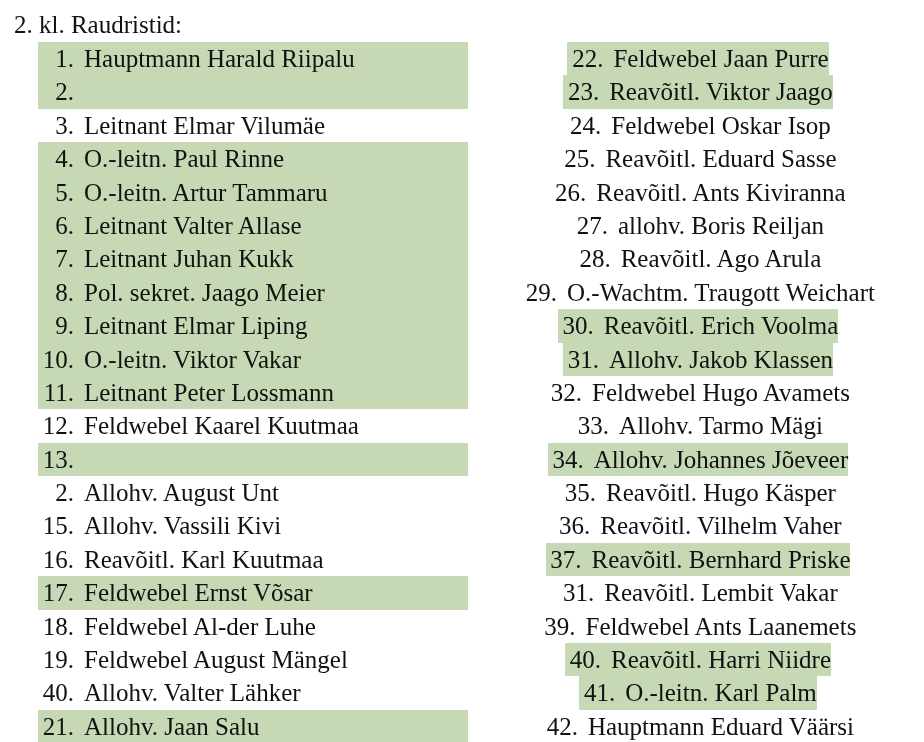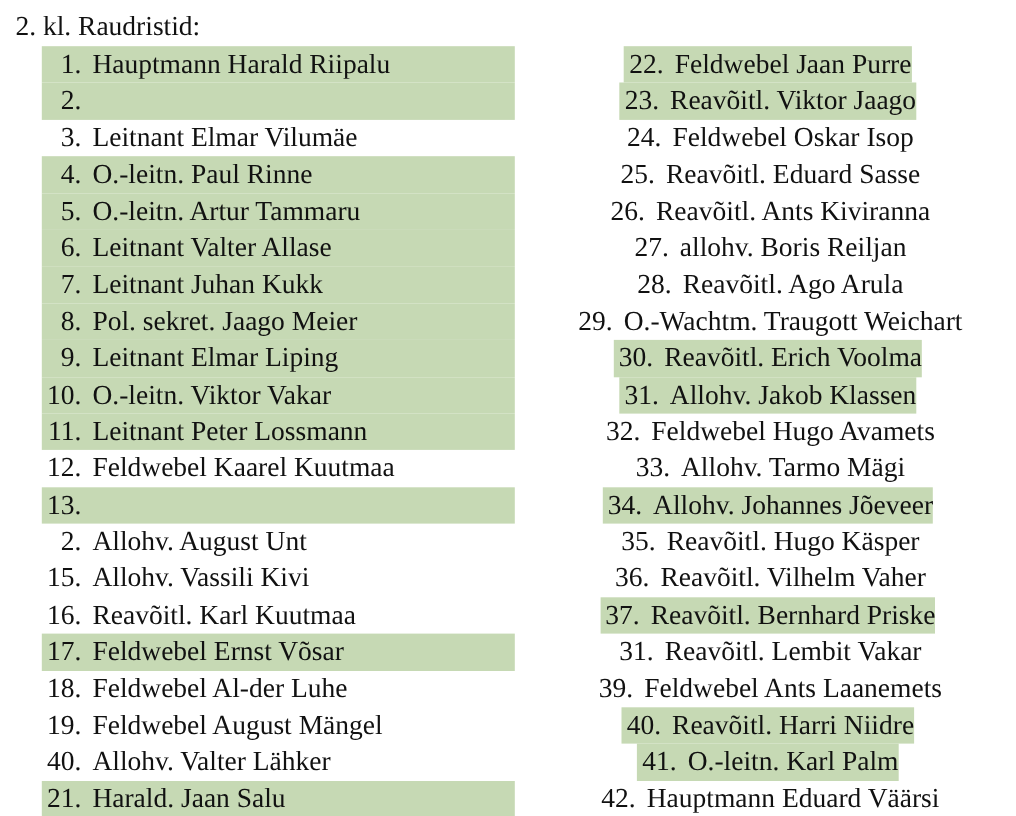--- a/index.html
+++ b/index.html
@@ -156,21 +156,21 @@
         <div class="entry">
           <span class="num">19.</span>
           <span class="name">Feldwebel August Mängel</span>
         </div>
         <div class="entry">
           <span class="num">40.</span>
           <span class="name">Allohv. Valter Lähker</span>
         </div>
         <div class="entry hl">
           <span class="num">21.</span>
-          <span class="name">Harald. Jaan Salu</span>
+          <span class="name">Allohv. Jaan Salu</span>
         </div>
       </div>
     <div class="col col-right">
         <div class="entry hl">
           <span class="num">22.</span>
           <span class="name">Feldwebel Jaan Purre</span>
         </div>
         <div class="entry hl">
           <span class="num">23.</span>
           <span class="name">Reavõitl. Viktor Jaago</span>

